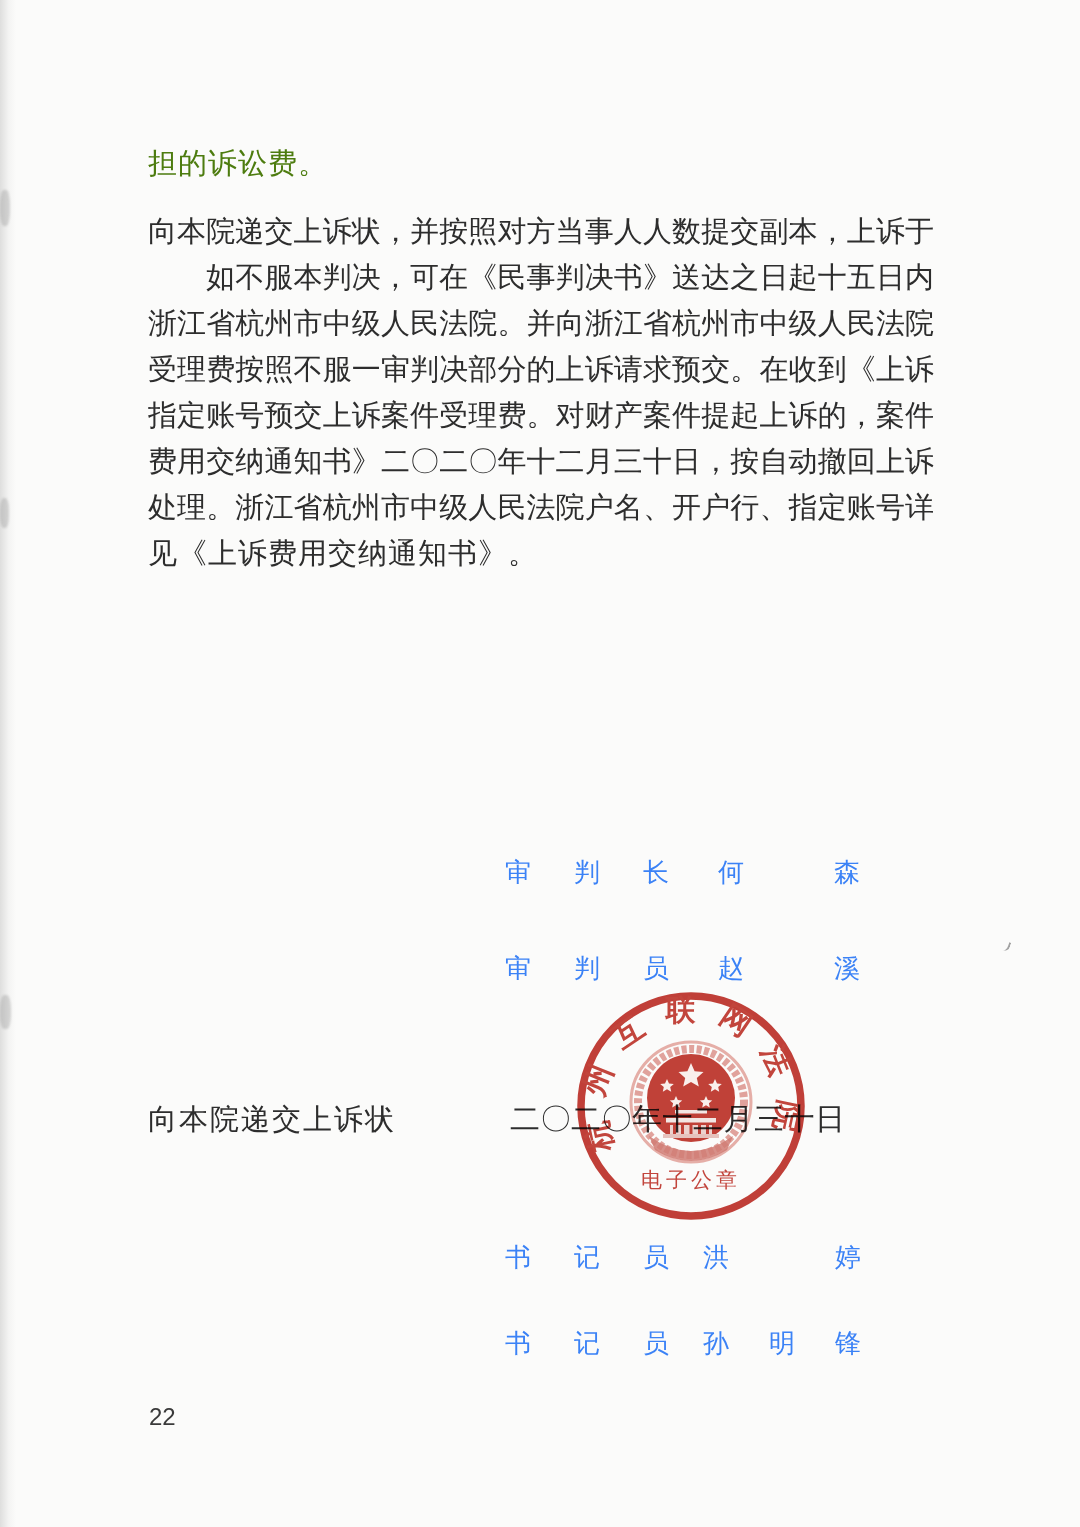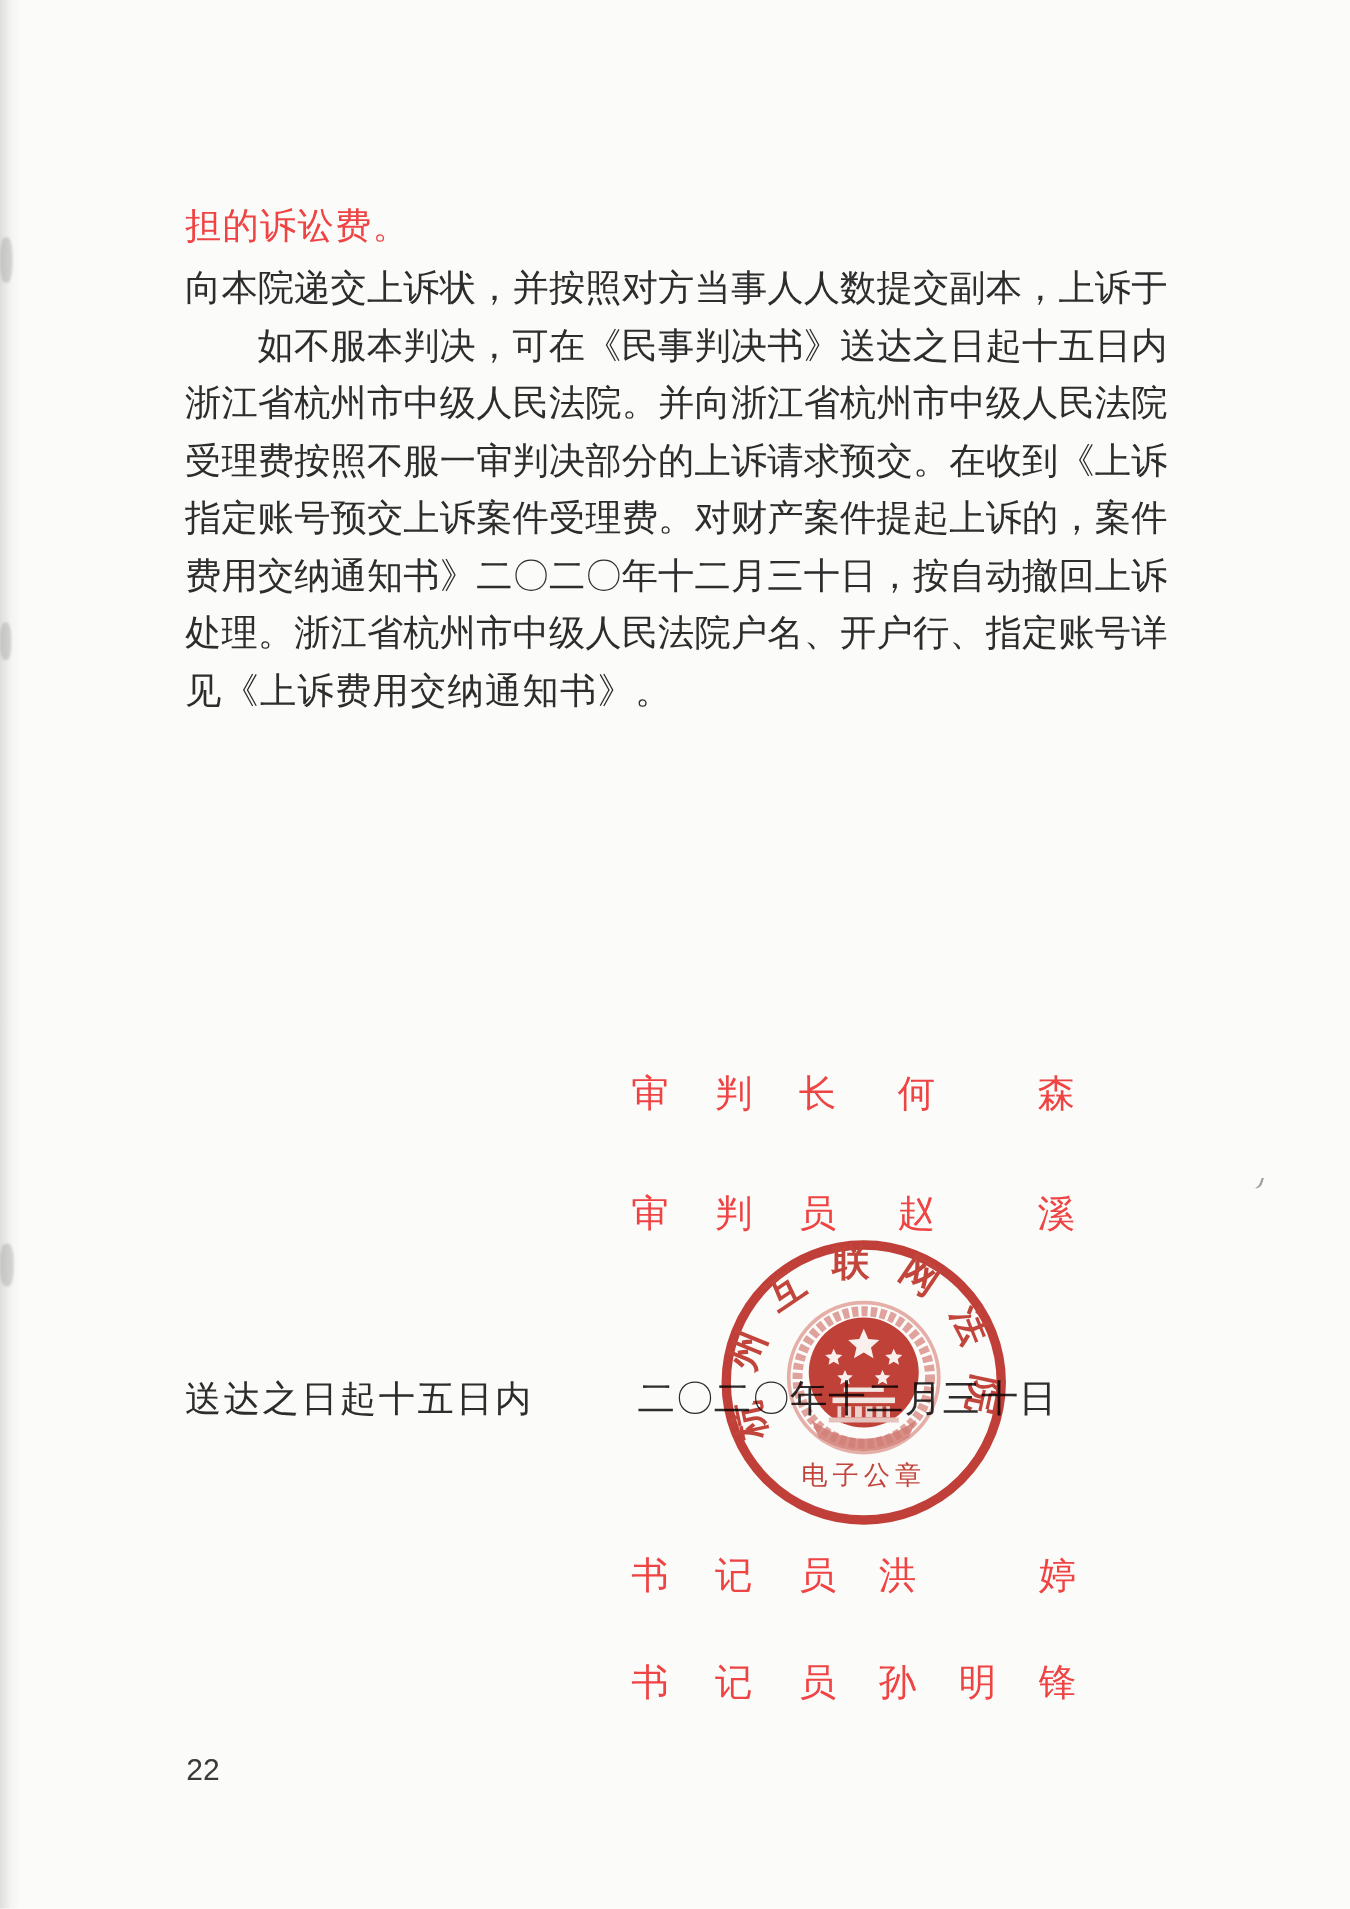--- a/index.html
+++ b/index.html
@@ -18,36 +18,36 @@
     pointer-events:none;
   }
   .smudge{position:absolute;background:rgba(110,110,110,.25);border-radius:40%;filter:blur(1px);}
   .sm1{left:0;top:190px;width:10px;height:36px;}
   .sm2{left:0;top:498px;width:9px;height:30px;}
   .sm3{left:0;top:995px;width:11px;height:34px;}
   .speck{position:absolute;left:1001px;top:941px;width:7px;height:10px;
     border-right:2px solid rgba(90,90,90,.55);border-radius:0 0 6px 0;transform:rotate(18deg);}
 
   .lead-line{
-    position:absolute;left:148px;top:161px;
-    font-size:29px;color:#ef4444;letter-spacing:1px;white-space:nowrap;
+    position:absolute;left:148px;top:144px;
+    font-size:29px;color:#4d7c0f;letter-spacing:1px;white-space:nowrap;
   }
   .para{
     position:absolute;left:148px;top:208px;width:786px;
     font-size:29px;color:#2d2d2d;
   }
   .para .ln{
     height:46px;line-height:46px;
     text-align:justify;text-align-last:justify;
     white-space:nowrap;
   }
   .para .ln.indent{text-indent:58px;}
   .para .ln.last{text-align-last:left;letter-spacing:1px;}
 
-  .sig-row{position:absolute;left:505px;font-size:30px;color:#ef4444;white-space:nowrap;}
+  .sig-row{position:absolute;left:505px;font-size:26px;color:#3b82f6;white-space:nowrap;}
   .sig-role{display:inline-block;width:164px;text-align:justify;text-align-last:justify;vertical-align:top;}
   .judge .sig-name{display:inline-block;width:142px;margin-left:49px;text-align:justify;text-align-last:justify;vertical-align:top;}
   .clerk .sig-name{display:inline-block;width:158px;margin-left:34px;text-align:justify;text-align-last:justify;vertical-align:top;}
   .jr1{top:855px;} .jr2{top:903px;} .jr3{top:951px;}
   .cr1{top:1240px;} .cr2{top:1290px;margin-top:36px;}
 
   .date-line{
     position:absolute;left:510px;top:1099px;
     font-size:30px;color:#2d2d2d;letter-spacing:.5px;white-space:nowrap;z-index:1;
   }
@@ -90,21 +90,21 @@
   </div>
 
   <div class="sig-row judge jr1">
     <span class="sig-role">审判长</span><span class="sig-name">何森</span>
   </div>
   <div class="sig-row judge jr3">
     <span class="sig-role">审判员</span><span class="sig-name">赵溪</span>
   </div>
 
   <div class="date-line">二〇二〇年十二月三十日</div>
-  <div class="verify-note">送达之日起十五日内</div>
+  <div class="verify-note">向本院递交上诉状</div>
 
   <svg class="seal" viewBox="0 0 244 244" xmlns="http://www.w3.org/2000/svg">
 
     <circle cx="122" cy="122" r="110" fill="none" stroke="#bf342c" stroke-width="7.5"></circle>
 
     <path id="sealArc" d="M 54.2 175 A 86 86 0 1 1 189.8 175" fill="none"></path>
     <text font-size="30" fill="#c23a31" letter-spacing="21" font-family="Liberation Serif, DejaVu Serif, serif" font-weight="bold">
       <textPath href="#sealArc" startOffset="50%" text-anchor="middle">杭州互联网法院</textPath>
     </text>
 

